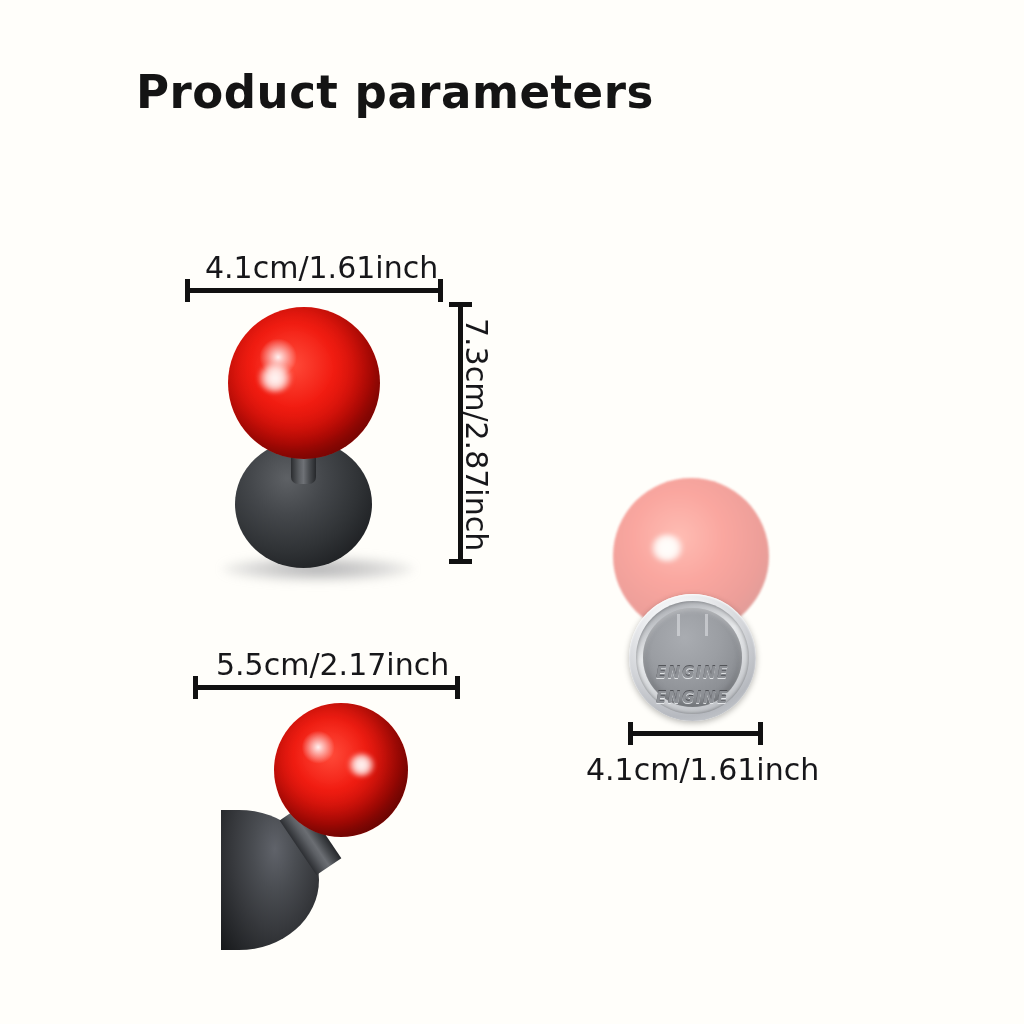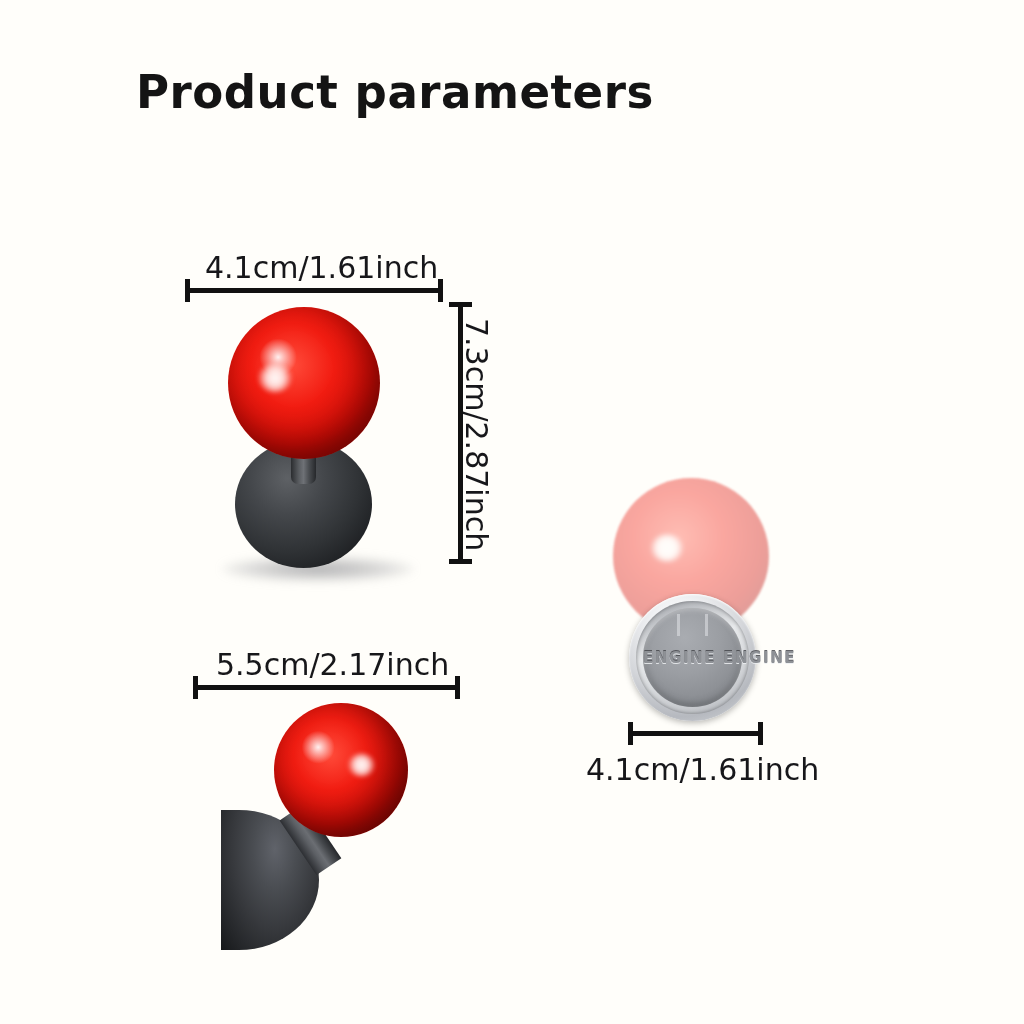--- a/index.html
+++ b/index.html
@@ -161,23 +161,25 @@
     position: absolute;
     inset: 14px;
     border-radius: 50%;
     background:
       radial-gradient(circle at 42% 30%,
         #a9acb1 0%, #9b9ea3 40%, #8a8d92 72%, #7b7e83 100%);
     box-shadow:
       inset 0 2px 5px rgba(255,255,255,0.35),
       inset 0 -3px 7px rgba(40,42,46,0.35);
     display: flex;
+    flex-direction: column;
     align-items: center;
-    justify-content: flex-start;
+    justify-content: flex-end;
     gap: 7px;
+    font-style: italic;
   }
   .engine-btn .face .tick {
     position: absolute;
     top: 6px;
     width: 3px;
     height: 22px;
     background: rgba(225,228,232,0.55);
   }
   .engine-btn .face .tick.l { left: 34%; }
   .engine-btn .face .tick.r { right: 34%; }

